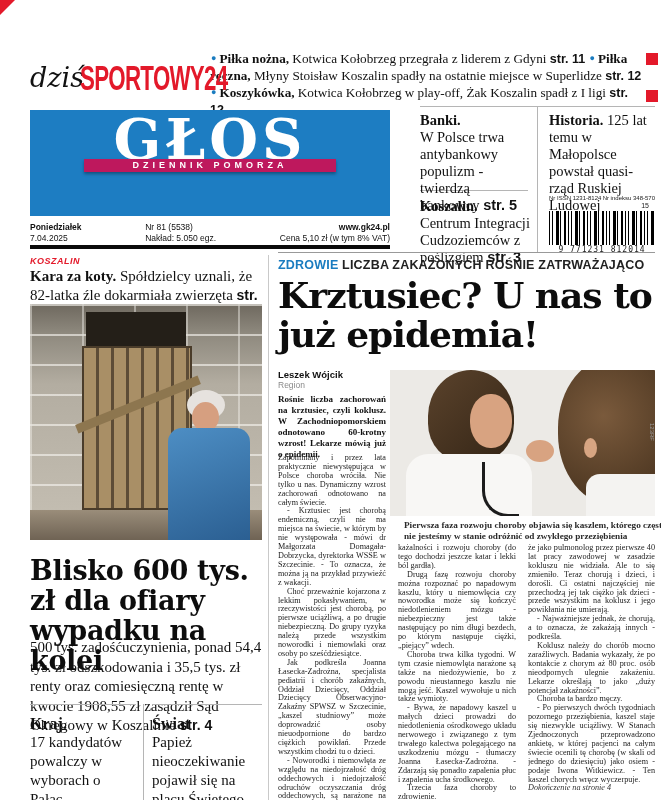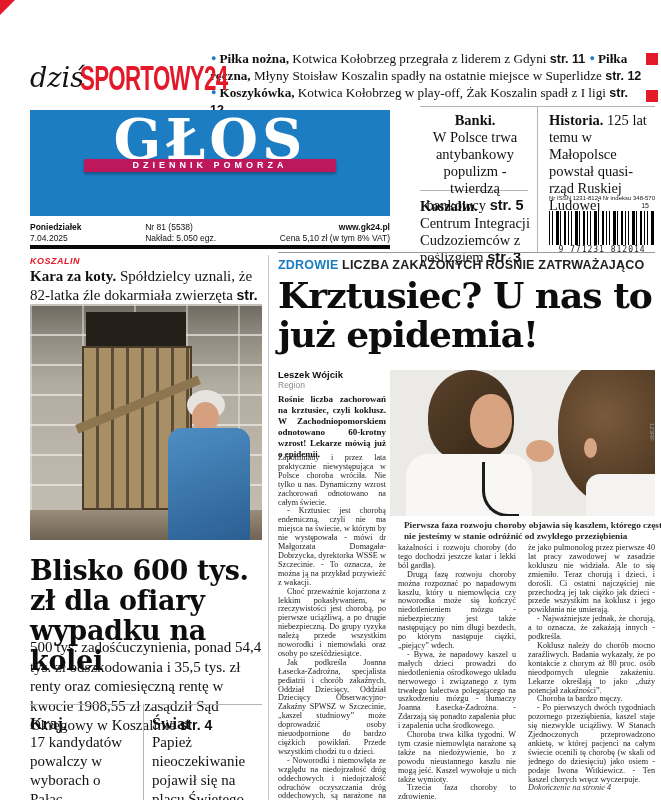--- a/index.html
+++ b/index.html
@@ -39,21 +39,21 @@
             font-family:"Liberation Sans",sans-serif;font-size:8.5px;line-height:10.5px;color:#111;}
   .dl-right{text-align:right;}
   .blackbar{left:30px;top:245px;width:360px;height:4px;background:#0a0a0a;}
 
   
   .t-rule-top{left:420px;top:106px;width:235px;height:1px;}
   .t-vrule{left:537px;top:106px;width:1px;height:146px;}
   .t-rule-mid{left:420px;top:190px;width:108px;height:1px;}
   .teaser{font-size:14.5px;line-height:17px;color:#111;}
   .teaser .k{font-weight:bold;}
-  .t-banki{left:420px;top:112px;width:110px;text-align:center;}
+  .t-banki{left:420px;top:112px;width:110px;}
   .t-koszalin{left:420px;top:198px;width:110px;}
   .t-historia{left:549px;top:112px;width:106px;}
   .t-barcode{left:549px;top:194px;width:106px;font-family:"Liberation Sans",sans-serif;color:#222;}
   .bc-labels{display:flex;justify-content:space-between;font-size:6px;line-height:8px;}
   .bc-15{text-align:right;font-size:7px;line-height:8px;padding-right:6px;}
   .bc-bars{height:34px;margin-top:1px;background:
      repeating-linear-gradient(90deg,#000 0 1px,#fff 1px 3px,#000 3px 4px,#fff 4px 7px,#000 7px 10px,#fff 10px 11px,#000 11px 12px,#fff 12px 15px,#000 15px 17px,#fff 17px 19px);}
   .bc-digits{font-family:"DejaVu Sans Mono",monospace;font-size:8px;line-height:9px;letter-spacing:1px;text-align:center;}
 
   
@@ -252,22 +252,22 @@
       <p class="np">Zapominany i przez lata praktycznie niewystępująca w Polsce choroba wróciła. Nie tylko u nas. Dynamiczny wzrost zachorowań odnotowano na całym świecie.</p>
       <p>- Krztusiec jest chorobą endemiczną, czyli nie ma miejsca na świecie, w którym by nie występowała - mówi dr Małgorzata Domagała-Dobrzycka, dyrektorka WSSE w Szczecinie. - To oznacza, że można ją na przykład przywieźć z wakacji.</p>
       <p>Choć przeważnie kojarzona z lekkim pokasływaniem, w rzeczywistości jest chorobą, po pierwsze uciążliwą, a po drugie niebezpieczną. Do grupy ryzyka należą przede wszystkim noworodki i niemowlaki oraz osoby po sześćdziesiątce.</p>
       <p>Jak podkreśla Joanna Łasecka-Zadrożna, specjalista pediatrii i chorób zakaźnych, Oddział Dziecięcy, Oddział Dziecięcy Obserwacyjno-Zakaźny SPWSZ w Szczecinie, „kaszel studniowy” może doprowadzić osoby nieuodpornione do bardzo ciężkich powikłań. Przede wszystkim chodzi tu o dzieci.</p>
       <p>- Noworodki i niemowlęta ze względu na niedojrzałość dróg oddechowych i niedojrzałość odruchów oczyszczania dróg oddechowych, są narażone na ciężki przebieg choroby - zapewnia.</p>
 
     </div>
     <div class="bcol bcol2">
       <p class="np">każalności i rozwoju choroby (do tego dochodzi jeszcze katar i lekki ból gardła).</p>
       <p>Drugą fazę rozwoju choroby można rozpoznać po napadowym kaszlu, który u niemowlęcia czy noworodka może się kończyć niedotlenieniem mózgu - niebezpieczny jest także następujący po nim długi bezdech, po którym następuje ciężki, „piejący” wdech.</p>
+      <p>Choroba trwa kilka tygodni. W tym czasie niemowlęta narażone są także na niedożywienie, bo z powodu nieustannego kaszlu nie mogą jeść. Kaszel wywołuje u nich także wymioty.</p>
       <p>- Bywa, że napadowy kaszel u małych dzieci prowadzi do niedotlenienia ośrodkowego układu nerwowego i związanego z tym trwałego kalectwa polegającego na uszkodzeniu mózgu - tłumaczy Joanna Łasecka-Zadrożna. - Zdarzają się ponadto zapalenia płuc i zapalenia ucha środkowego.</p>
-      <p>Choroba trwa kilka tygodni. W tym czasie niemowlęta narażone są także na niedożywienie, bo z powodu nieustannego kaszlu nie mogą jeść. Kaszel wywołuje u nich także wymioty.</p>
       <p>Trzecia faza choroby to zdrowienie.</p>
 
     </div>
     <div class="bcol bcol3">
       <p class="np">że jako pulmonolog przez pierwsze 40 lat pracy zawodowej w zasadzie kokluszu nie widziała. Ale to się zmieniło. Teraz chorują i dzieci, i dorośli. Ci ostatni najczęściej nie przechodzą jej tak ciężko jak dzieci - przede wszystkim na koklusz i jego powikłania nie umierają.</p>
       <p>- Najważniejsze jednak, że chorują, a to oznacza, że zakażają innych - podkreśla.</p>
       <p>Koklusz należy do chorób mocno zaraźliwych. Badania wykazały, że po kontakcie z chorym aż 80 proc. osób nieodpornych ulegnie zakażeniu. Lekarze określają to jako „duży potencjał zakaźności”.</p>
       <p>Choroba ta bardzo męczy.</p>
       <p>- Po pierwszych dwóch tygodniach pozornego przeziębienia, kaszel staje się niezwykle uciążliwy. W Stanach Zjednoczonych przeprowadzono ankietę, w której pacjenci na całym świecie ocenili tę chorobę (w skali od jednego do dziesięciu) jako osiem - podaje Iwona Witkiewicz. - Ten kaszel chorych wręcz wyczerpuje.</p>
       <p class="cont np">Dokończenie na stronie 4</p>

